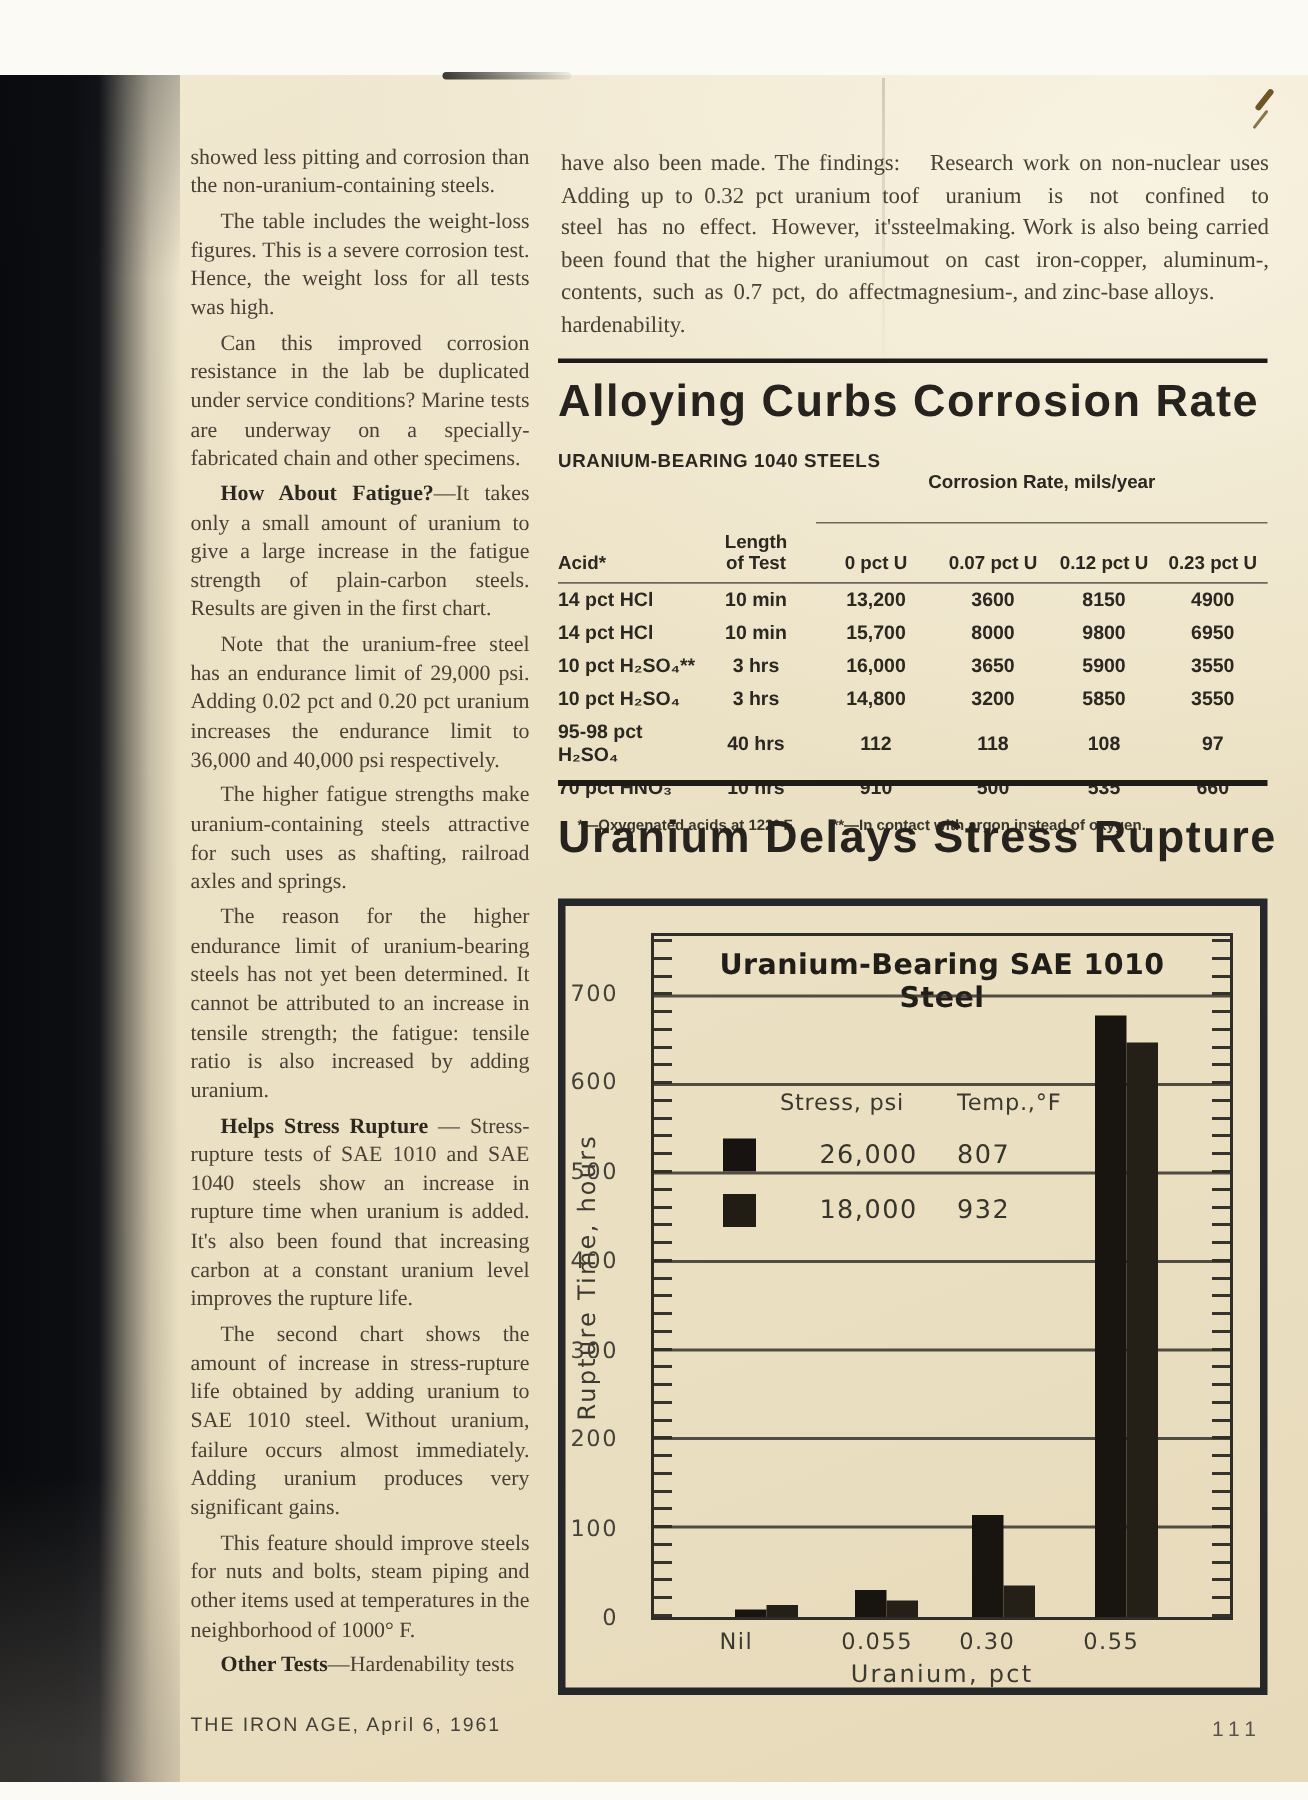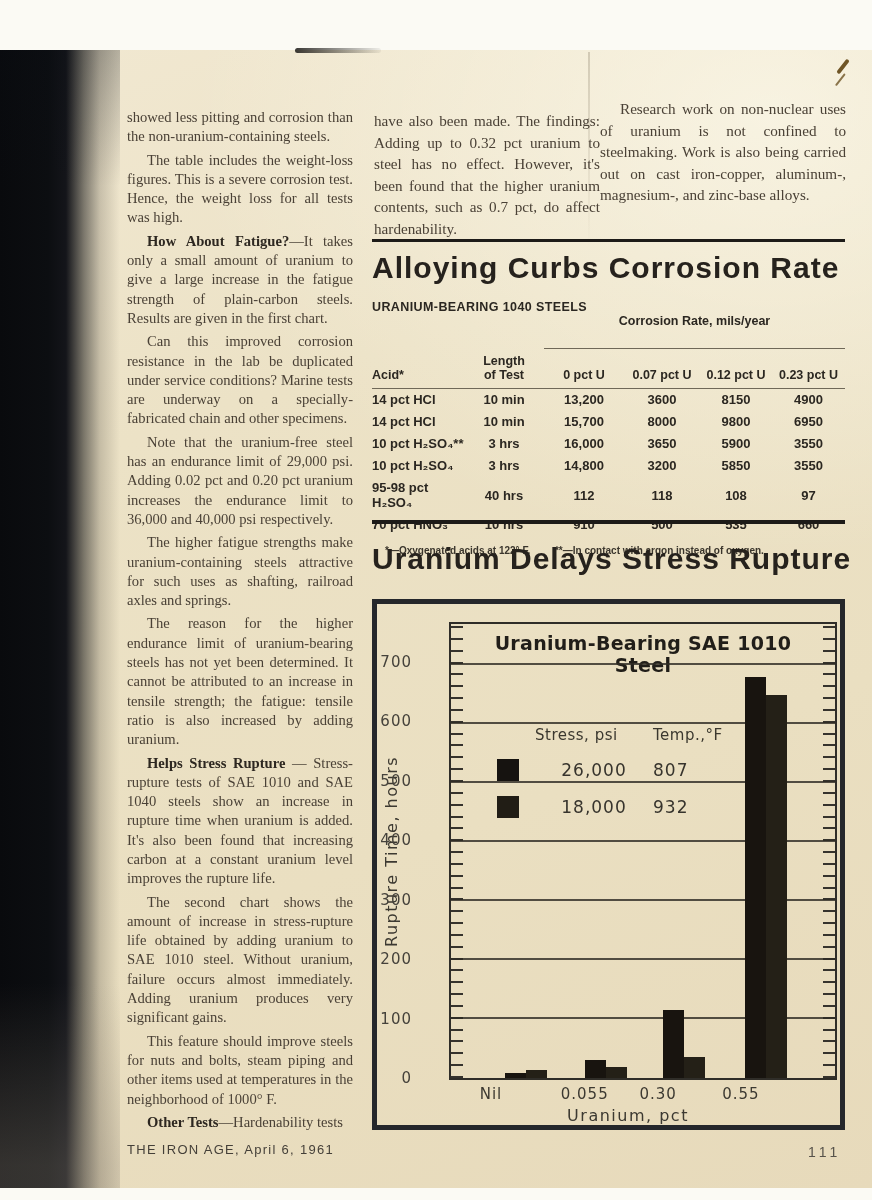--- a/index.html
+++ b/index.html
@@ -22,21 +22,21 @@
   .pen-mark{position:absolute;left:841px;top:8px;width:4px;height:17px;border-radius:2px;
     transform:rotate(38deg);background:#6f5526;
     box-shadow:6px 12px 0 -1px rgba(111,85,38,.8);}
   
   .col{position:absolute;color:#4a4136;text-align:justify;}
   .col-left{left:127px;top:46px;width:226px;height:1046px;overflow:hidden;
     font-size:14.6px;line-height:19.3px;}
   .col-mid{left:374px;top:48px;width:226px;font-size:15.2px;line-height:21.5px;}
   .col-right{left:600px;top:48px;width:246px;font-size:15.2px;line-height:21.5px;}
   .para{margin:0 0 4px 0;text-indent:20px;}
-  .para.no-indent{text-indent:0;margin-top:12px;}
+  .para.no-indent{text-indent:0;}
   .para b{color:#2d2720;}
   
   .rule{position:absolute;left:372px;width:473px;background:#1d1b18;}
   .rule-top{top:189px;height:3px;}
   .rule-bottom{top:470px;height:4px;}
   .heading{position:absolute;left:372px;width:473px;margin:0;white-space:nowrap;
     font-family:"Liberation Sans",sans-serif;font-weight:bold;font-size:30px;
     letter-spacing:1px;color:#26221d;}
   .h1a{top:201px;}
   .h1b{top:469px;margin-top:23px;}
@@ -52,21 +52,21 @@
     padding:5px 0 6px 0;border-bottom:1.5px solid #6f6858;}
   .ctable tr.cols th:first-child{text-align:left;}
   .ctable td{font-size:13px;text-align:center;padding:3.5px 0;}
   .ctable td:first-child{text-align:left;}
   .footnote{margin-top:9px;padding-left:13px;font-size:10px;font-weight:bold;color:#3a352c;}
   .footnote .fn2{margin-left:22px;}
   
   .chart-frame{position:absolute;left:372px;top:549px;width:473px;height:531px;
     border:5px solid #25272b;box-sizing:border-box;
     font-family:"DejaVu Sans",sans-serif;color:#35322c;}
-  .plot{position:absolute;left:72px;top:18px;width:388px;height:458px;
+  .plot{position:absolute;left:57px;top:18px;width:388px;height:458px;
     border:2px solid #2f2d28;box-sizing:border-box;}
   .gridline{position:absolute;left:0;right:0;height:2px;background:rgba(47,44,37,.82);}
   .tickstrip{position:absolute;top:0;bottom:0;width:12px;
     background:repeating-linear-gradient(to top, #36332d 0 2px, rgba(0,0,0,0) 2px 11.84px);}
   .tickstrip.left{left:0;}
   .tickstrip.right{right:0;}
   .chart-title{position:absolute;top:8px;left:14px;right:14px;text-align:center;
     font-size:19px;font-weight:bold;letter-spacing:.3px;color:#211e19;}
   .yticks{position:absolute;left:0;top:18px;width:53px;height:458px;}
   .ytick{position:absolute;right:18px;font-size:15px;letter-spacing:1px;color:#45423b;text-align:center;}
@@ -103,22 +103,22 @@
 <div class="scan">
   <div class="paper">
     <div class="gutter"></div>
     <div class="edge-smudge"></div>
     <div class="crease"></div>
     <div class="pen-mark"></div>
 
     <div class="col col-left">
         <p class="para no-indent">showed less pitting and corrosion than the non-uranium-containing steels.</p>
         <p class="para">The table includes the weight-loss figures. This is a severe corrosion test. Hence, the weight loss for all tests was high.</p>
+        <p class="para">Can this improved corrosion resistance in the lab be duplicated under service conditions? Marine tests are underway on a specially-fabricated chain and other specimens.</p>
         <p class="para"><b>How About Fatigue?</b>—It takes only a small amount of uranium to give a large increase in the fatigue strength of plain-carbon steels. Results are given in the first chart.</p>
-        <p class="para">Can this improved corrosion resistance in the lab be duplicated under service conditions? Marine tests are underway on a specially-fabricated chain and other specimens.</p>
         <p class="para">Note that the uranium-free steel has an endurance limit of 29,000 psi. Adding 0.02 pct and 0.20 pct uranium increases the endurance limit to 36,000 and 40,000 psi respectively.</p>
         <p class="para">The higher fatigue strengths make uranium-containing steels attractive for such uses as shafting, railroad axles and springs.</p>
         <p class="para">The reason for the higher endurance limit of uranium-bearing steels has not yet been determined. It cannot be attributed to an increase in tensile strength; the fatigue: tensile ratio is also increased by adding uranium.</p>
         <p class="para"><b>Helps Stress Rupture</b> — Stress-rupture tests of SAE 1010 and SAE 1040 steels show an increase in rupture time when uranium is added. It's also been found that increasing carbon at a constant uranium level improves the rupture life.</p>
         <p class="para">The second chart shows the amount of increase in stress-rupture life obtained by adding uranium to SAE 1010 steel. Without uranium, failure occurs almost immediately. Adding uranium produces very significant gains.</p>
         <p class="para">This feature should improve steels for nuts and bolts, steam piping and other items used at temperatures in the neighborhood of 1000° F.</p>
         <p class="para"><b>Other Tests</b>—Hardenability tests</p>
       </div>
     <div class="col col-mid">
       <p class="para no-indent">have also been made. The findings: Adding up to 0.32 pct uranium to steel has no effect. However, it's been found that the higher uranium contents, such as 0.7 pct, do affect hardenability.</p>

